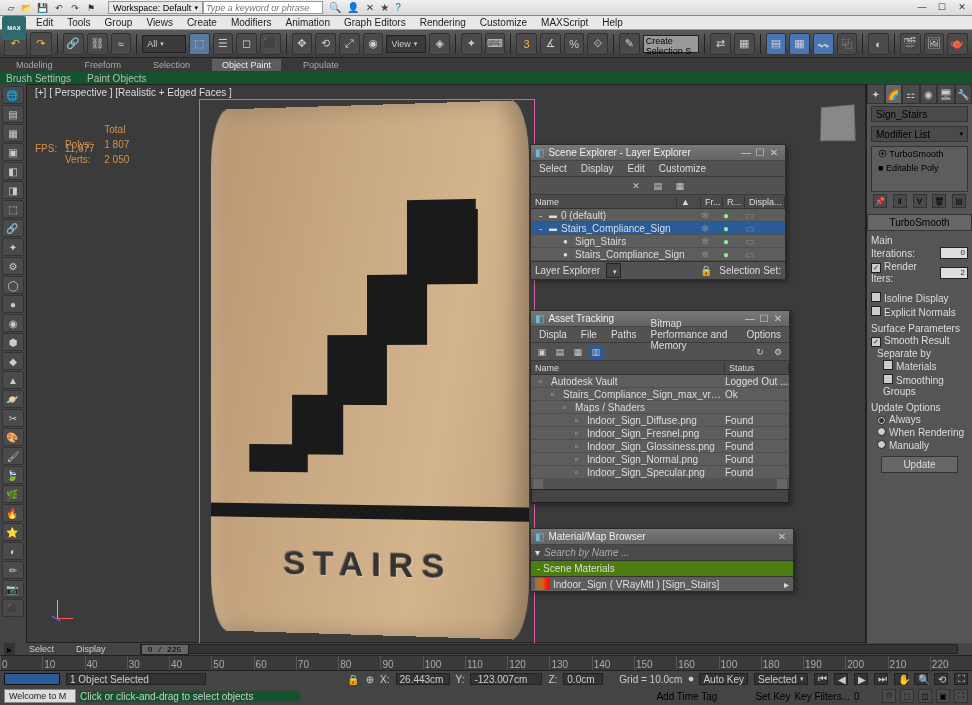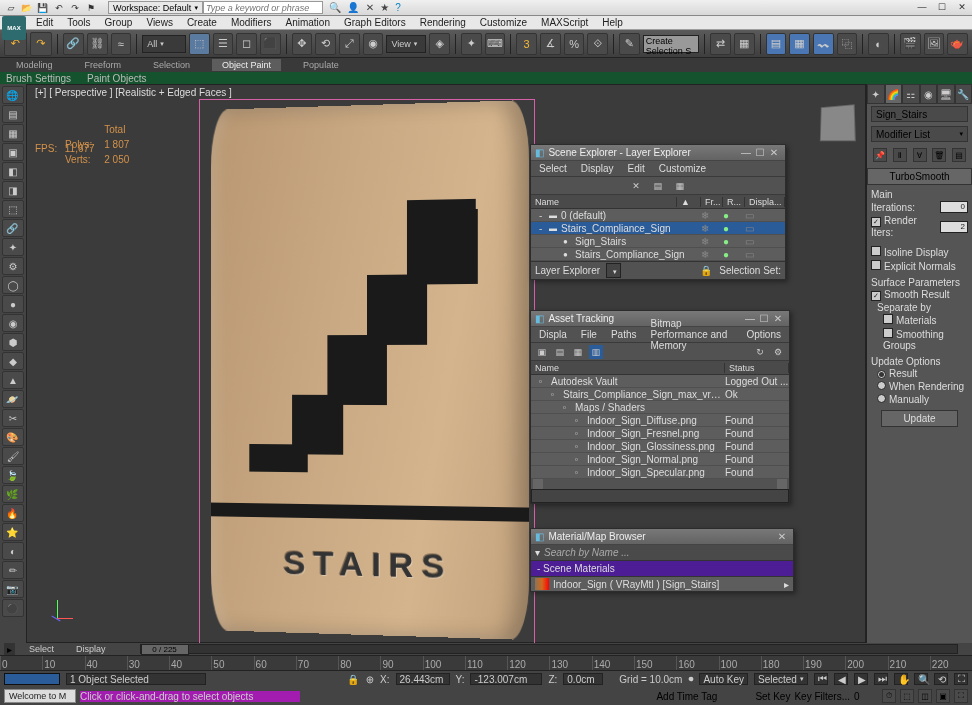--- a/index.html
+++ b/index.html
@@ -106,21 +106,21 @@
 .cb { width:10px; height:10px; border:1px solid #222; background:#ccc; display:inline-flex; align-items:center; justify-content:center; font-size:7px; margin-right:3px; color:#222; }
 .rb { width:9px; height:9px; border:1px solid #222; border-radius:50%; background:#ccc; display:inline-flex; align-items:center; justify-content:center; margin-right:3px; }
 .rb.on::after { content:""; width:5px; height:5px; background:#333; border-radius:50%; }
 .btn { background:#666; border:1px solid #333; padding:2px 6px; text-align:center; cursor:pointer; }
 
 
 .footer { position:absolute; bottom:0; left:0; right:0; height:62px; background:#444; }
 .sliderbar { height:12px; background:#444; display:flex; align-items:center; padding:0 4px; gap:6px; }
 .sliderbar .sel,.sliderbar .disp { padding:1px 8px; font-size:9px; color:#ccc; cursor:pointer; }
 .sliderbar .track { flex:1; height:10px; background:#333; border:1px solid #222; position:relative; margin-left:20px; margin-right:10px; }
-.sliderbar .thumb { position:absolute; left:0; top:-1px; height:11px; width:48px; background:#666; border:1px solid #222; display:flex; align-items:center; justify-content:center; font-size:8px; }
+.sliderbar .thumb { position:absolute; left:0; top:-1px; height:11px; width:48px; background:#666; border:1px solid #222; display:flex; align-items:center; justify-content:center; font-size:8px;font-family:Liberation Mono, monospace; }
 .timeline { height:16px; background:#3a3a3a; border-top:1px solid #222; border-bottom:1px solid #222; position:relative; display:flex; align-items:flex-end; overflow:hidden; }
 .timeline .ticks { position:absolute; inset:0; display:flex; }
 .timeline .tick { flex:1; border-left:1px solid #555; position:relative; font-size:8px; color:#aaa; }
 .timeline .tick span { position:absolute; bottom:0; left:1px; }
 .status { height:16px; background:#444; display:flex; align-items:center; padding:0 4px; gap:6px; color:#ccc; font-size:9px; }
 .status .flex { flex:1; }
 .status .fld { background:#333; border:1px solid #222; height:12px; padding:0 3px; display:flex; align-items:center; }
 .controls { height:18px; display:flex; align-items:center; padding:0 4px; gap:4px; }
 .controls .w { background:#ddd; color:#222; border:1px solid #888; height:14px; padding:0 4px; font-size:9px; display:flex; align-items:center; }
 .controls .flex { flex:1; }
@@ -313,20 +313,24 @@
       <span>🖥</span>
       <span>🔧</span>
     </div>
     <div class="row">
         <div class="lbl">Sign_Stairs</div>
       </div>
     <div class="row">
         <div class="combo drop">Modifier List</div>
       </div>
     <div class="row">
+      <div class="stack" id="modstack">
+          <div>⦿ TurboSmooth</div>
+          <div>■ Editable Poly</div>
+        </div>
       <div class="stackicons">
         <span>📌</span>
         <span>Ⅱ</span>
         <span>∀</span>
         <span>🗑</span>
         <span>▤</span>
       </div>
     </div>
     <div class="rollout-hd">TurboSmooth</div>
     <div class="rollout-body" style="color:#ddd">
@@ -352,21 +356,21 @@
         </div>
       <div style="margin-left:6px">Separate by</div>
       <div class="line" style="margin-left:12px">
           <span><span class="cb"></span><span>Materials</span></span>
         </div>
       <div class="line" style="margin-left:12px">
           <span><span class="cb"></span><span>Smoothing Groups</span></span>
         </div>
       <div style="margin-top:4px">Update Options</div>
       <div class="line" style="margin-left:6px">
-          <span><span class="rb on"></span><span>Result</span></span>
+          <span><span class="rb on"></span><span>Always</span></span>
         </div>
       <div class="line" style="margin-left:6px">
           <span><span class="rb"></span><span>When Rendering</span></span>
         </div>
       <div class="line" style="margin-left:6px">
           <span><span class="rb"></span><span>Manually</span></span>
         </div>
       <div class="btn" style="margin:4px 10px">Update</div>
     </div>
   </div>
@@ -536,21 +540,21 @@
 <div class="panel" style="left:530px; top:528px; width:264px">
   <div class="phead">
       <span style="margin-right:4px;color:#6bd">◧</span>
       <span class="pt">Material/Map Browser</span>
       <span class="pc">✕</span>
     </div>
   <div style="display:flex;align-items:center;background:#4a4a4a;height:16px;border-bottom:1px solid #333">
     <span style="padding:0 4px">▾</span>
     <span style="flex:1;font-style:italic;color:#aaa">Search by Name ...</span>
   </div>
-  <div style="background:#4c1d95;padding:2px 6px;border-bottom:1px solid #333">- <span>Scene Materials</span></div>
+  <div style="background:#4d7c0f;padding:2px 6px;border-bottom:1px solid #333">- <span>Scene Materials</span></div>
   <div style="display:flex;align-items:center;padding:1px 4px">
     <span style="width:14px;height:12px;background:linear-gradient(90deg,#8b7355,#d2691e,#f00);margin-right:4px"></span>
     <span style="flex:1">Indoor_Sign ( VRayMtl ) [Sign_Stairs]</span>
     <span>▸</span>
   </div>
 </div>
 
 <div class="footer">
   <div class="sliderbar">
     <span style="background:#333;padding:1px 3px">▸</span>
@@ -653,21 +657,21 @@
     <span class="fld" style="width:14px">◀</span>
     <span class="fld" style="width:14px">▶</span>
     <span class="fld" style="width:14px">⏭</span>
     <span class="fld" style="width:14px">✋</span>
     <span class="fld" style="width:14px">🔍</span>
     <span class="fld" style="width:14px">⟲</span>
     <span class="fld" style="width:14px">⛶</span>
   </div>
   <div class="controls">
     <span class="w" style="width:72px">Welcome to M</span>
-    <span class="fld" style="flex:0 0 220px;background:#a21caf;color:#ccc">Click or click-and-drag to select objects</span>
+    <span class="fld" style="flex:0 0 220px;background:#14532d;color:#ccc">Click or click-and-drag to select objects</span>
     <span class="flex"></span>
     <span class="fld">Add Time Tag</span>
     <span style="width:30px"></span>
     <span class="fld">Set Key</span>
     <span class="fld">Key Filters...</span>
     <span class="fld" style="width:24px">0</span>
     <span class="c">⏱</span>
     <span class="c">⬚</span>
     <span class="c">◫</span>
     <span class="c">▣</span>

